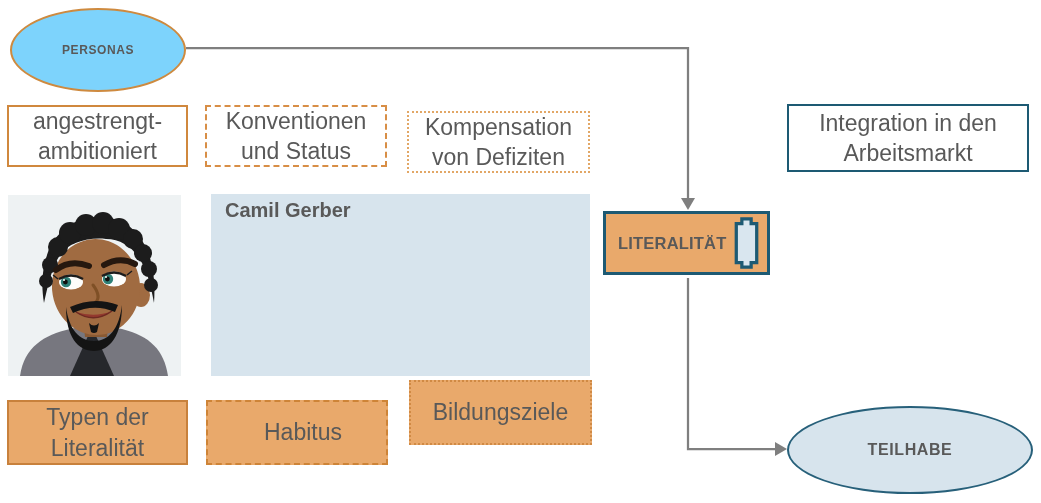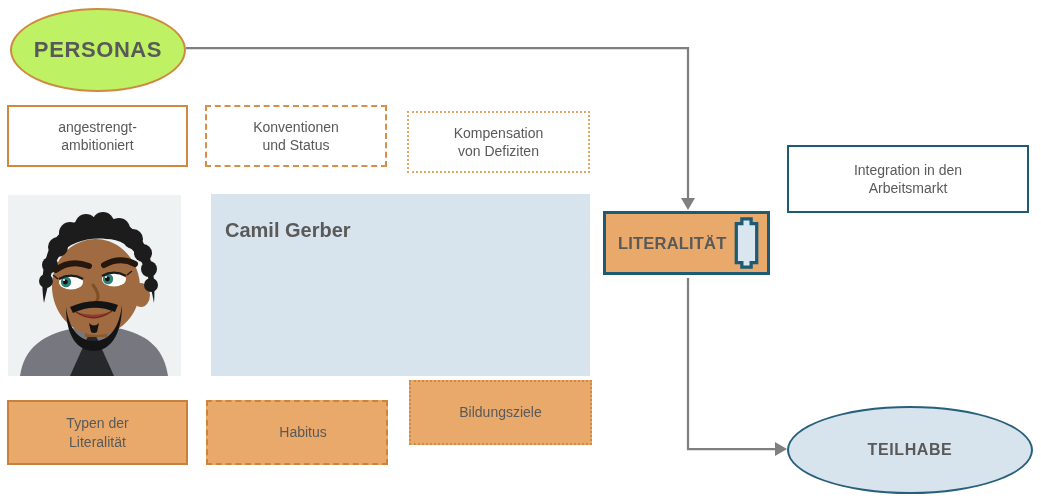--- a/index.html
+++ b/index.html
@@ -1,40 +1,40 @@
 <!DOCTYPE html>
 <html><head>
 <meta charset="utf-8">
 <style>
   html,body{margin:0;padding:0;background:#ffffff;}
   body{width:1041px;height:503px;position:relative;font-family:"Liberation Sans","DejaVu Sans",sans-serif;overflow:hidden;}
   .layer{position:absolute;left:0;top:0;width:1041px;height:503px;}
   #connectors{z-index:0;}
   .node{position:absolute;z-index:1;box-sizing:border-box;display:flex;align-items:center;justify-content:center;text-align:center;color:#595959;}
-  .label-box{font-size:14px;line-height:1.32;white-space:pre-line;background:#ffffff;}
+  .label-box{font-size:23px;line-height:1.32;white-space:pre-line;background:#ffffff;}
   .b-solid{border:2.5px solid #D0883E;}
   .b-dashed{border:2.5px dashed #D88E46;}
   .b-dotted{border:2.5px dotted #E2A766;}
   .fill-orange{background:#E9A96B;}
   .fb-solid{border:2.5px solid #C8813C;}
   .fb-dashed{border:2.5px dashed #CE8437;padding-left:12px;}
   .fb-dotted{border:2.5px dotted #D08A44;}
   .teal-box{border:2.5px solid #1D5A73;}
   .ellipse{border-radius:50%;font-weight:bold;letter-spacing:0.6px;}
-  #personas{left:10px;top:8px;width:176px;height:84px;background:#bef264;border:2.5px solid #CE8A3F;font-size:22px;}
+  #personas{left:10px;top:8px;width:176px;height:84px;background:#7dd3fc;border:2.5px solid #CE8A3F;font-size:12px;}
   #teilhabe{left:787px;top:406px;width:246px;height:88px;background:#D7E4ED;border:2px solid #27607A;font-size:16px;}
-  #integration{left:787px;top:104px;width:242px;height:68px;margin-top:41px;}
+  #integration{left:787px;top:104px;width:242px;height:68px;}
   #box-t1{left:7px;top:105px;width:181px;height:62px;}
   #box-t2{left:205px;top:105px;width:182px;height:62px;}
   #box-t3{left:407px;top:111px;width:183px;height:62px;}
   #box-b1{left:7px;top:400px;width:181px;height:65px;}
   #box-b2{left:206px;top:400px;width:182px;height:65px;}
   #box-b3{left:409px;top:380px;width:183px;height:65px;}
   #avatar{left:8px;top:195px;width:173px;height:181px;display:block;}
-  #persona-card{left:211px;top:194px;width:379px;height:182px;background:#D7E4ED;display:block;text-align:left;padding:22px 10px 0 14px;font-size:20px;line-height:28.5px;}
+  #persona-card{left:211px;top:194px;width:379px;height:182px;background:#D7E4ED;display:block;text-align:left;padding:2px 10px 0 14px;font-size:20px;line-height:28.5px;}
   #persona-card .name{font-weight:bold;}
   #literalitaet{left:603px;top:211px;width:167px;height:64px;background:#E9A96B;border:3px solid #1D5A73;justify-content:space-between;padding:0 8px 0 12px;}
   #literalitaet .lbl{font-weight:bold;font-size:16.5px;letter-spacing:0.2px;}
 </style>
 </head>
 <body>
 
 <svg id="connectors" class="layer" viewBox="0 0 1041 503">
   <g stroke="#7F7F7F" stroke-width="2.25" fill="none">
     <path d="M 186 48 H 688 V 199"></path>

